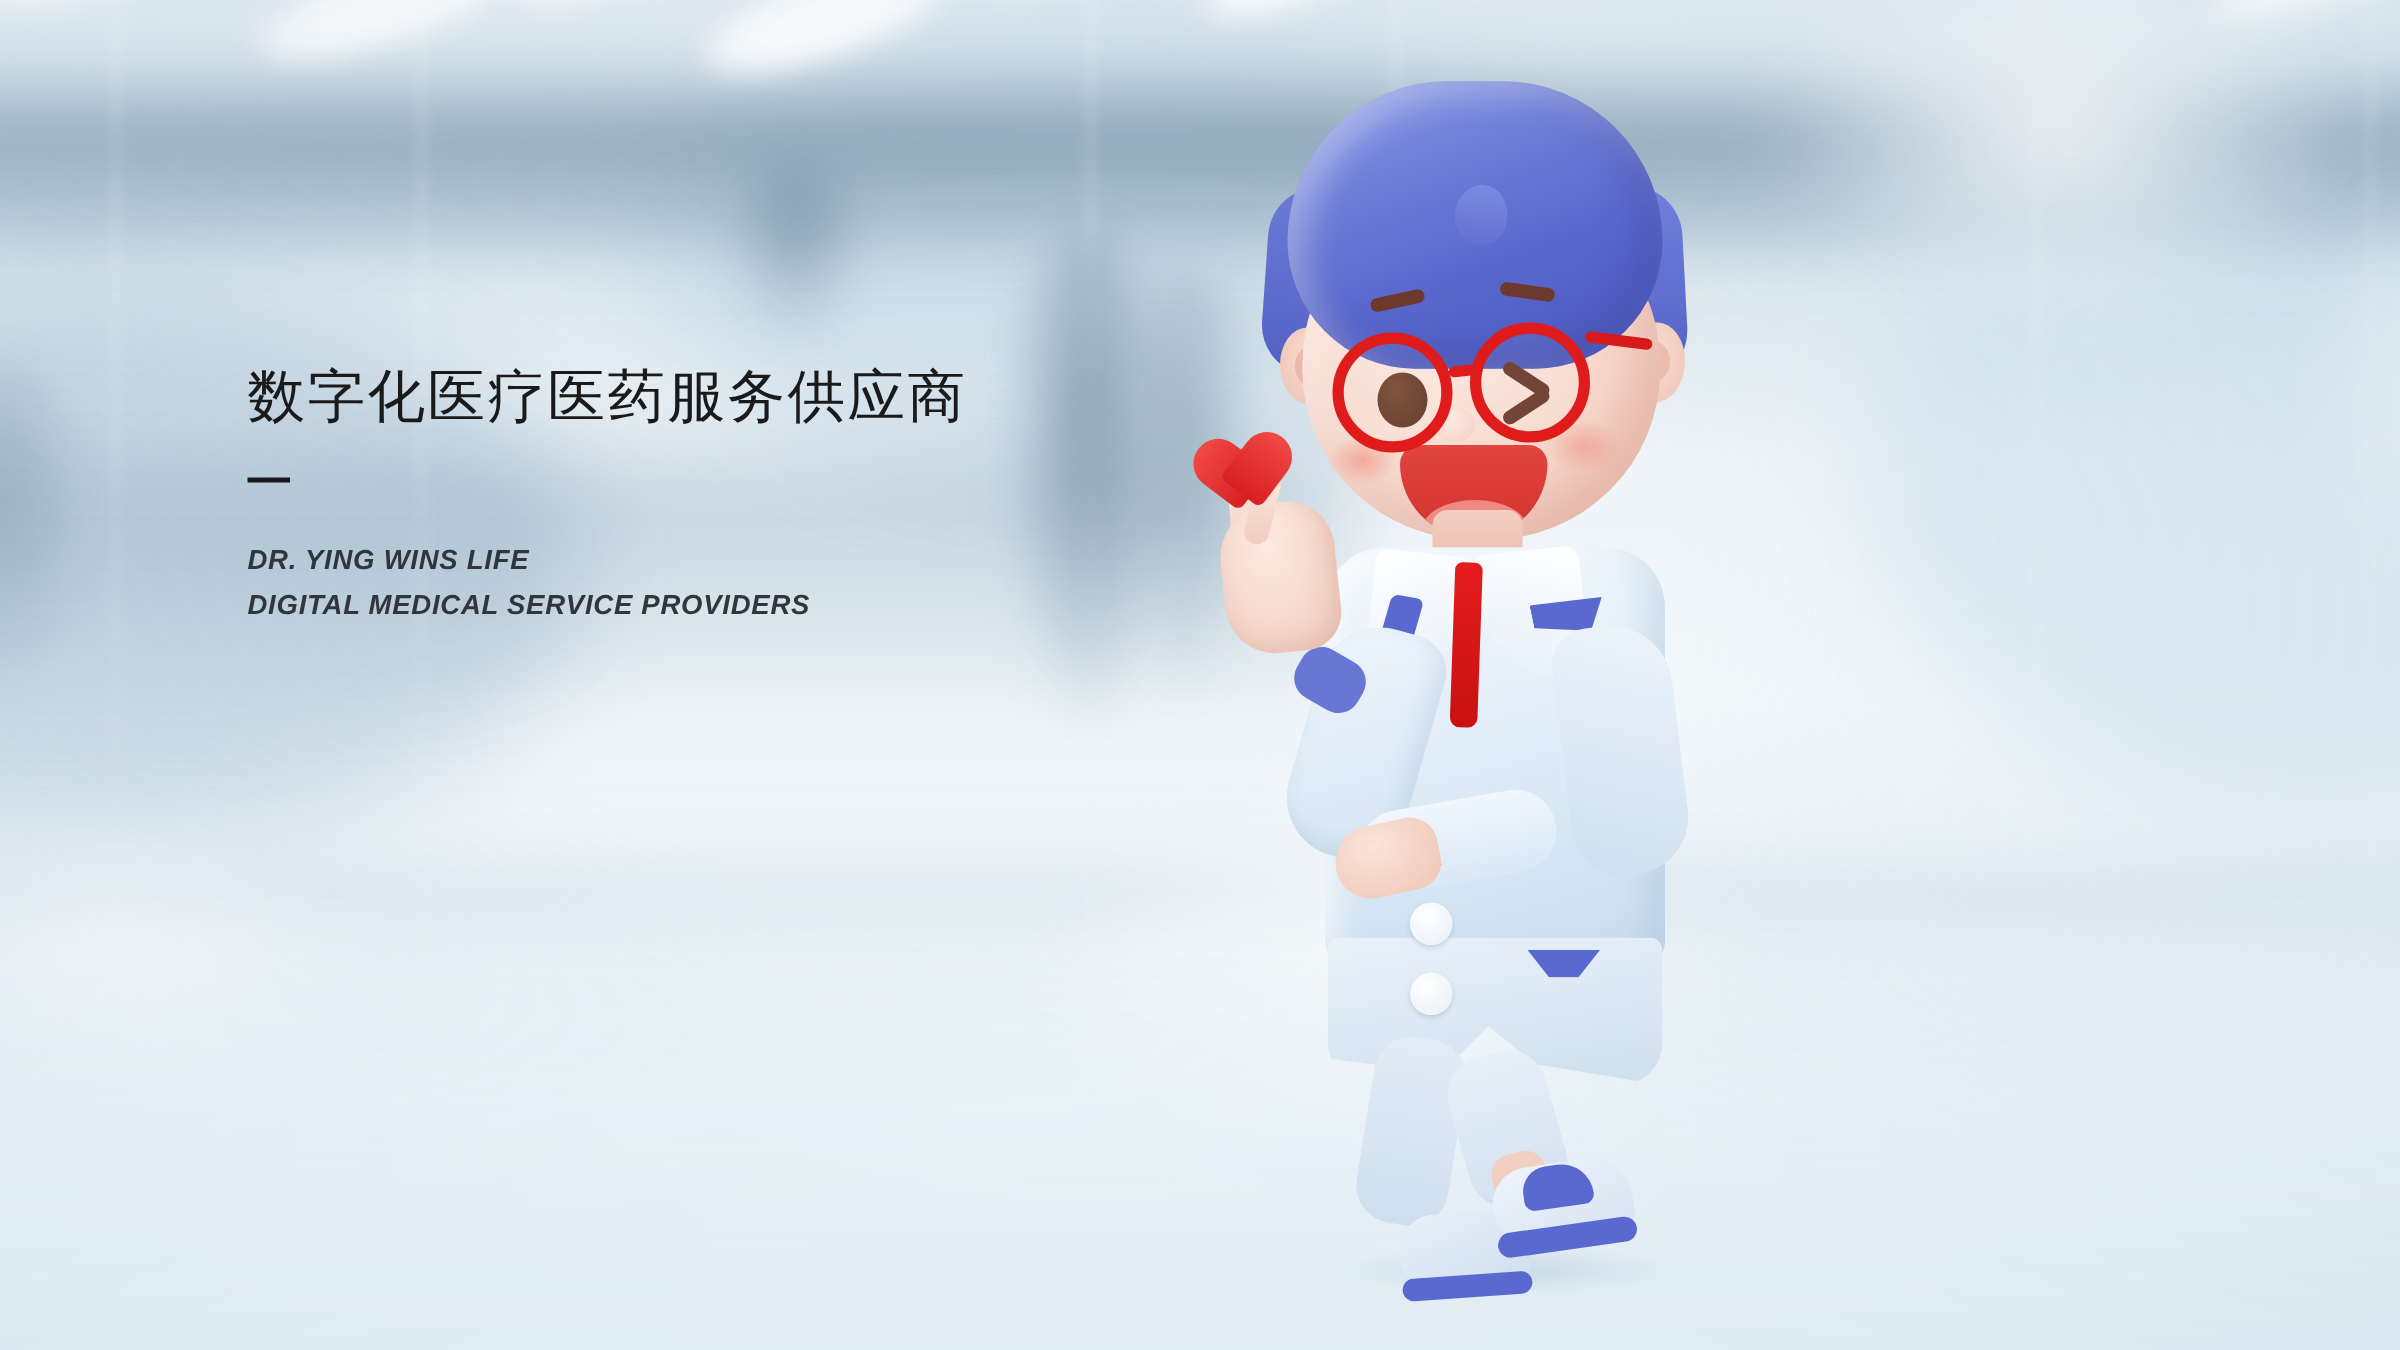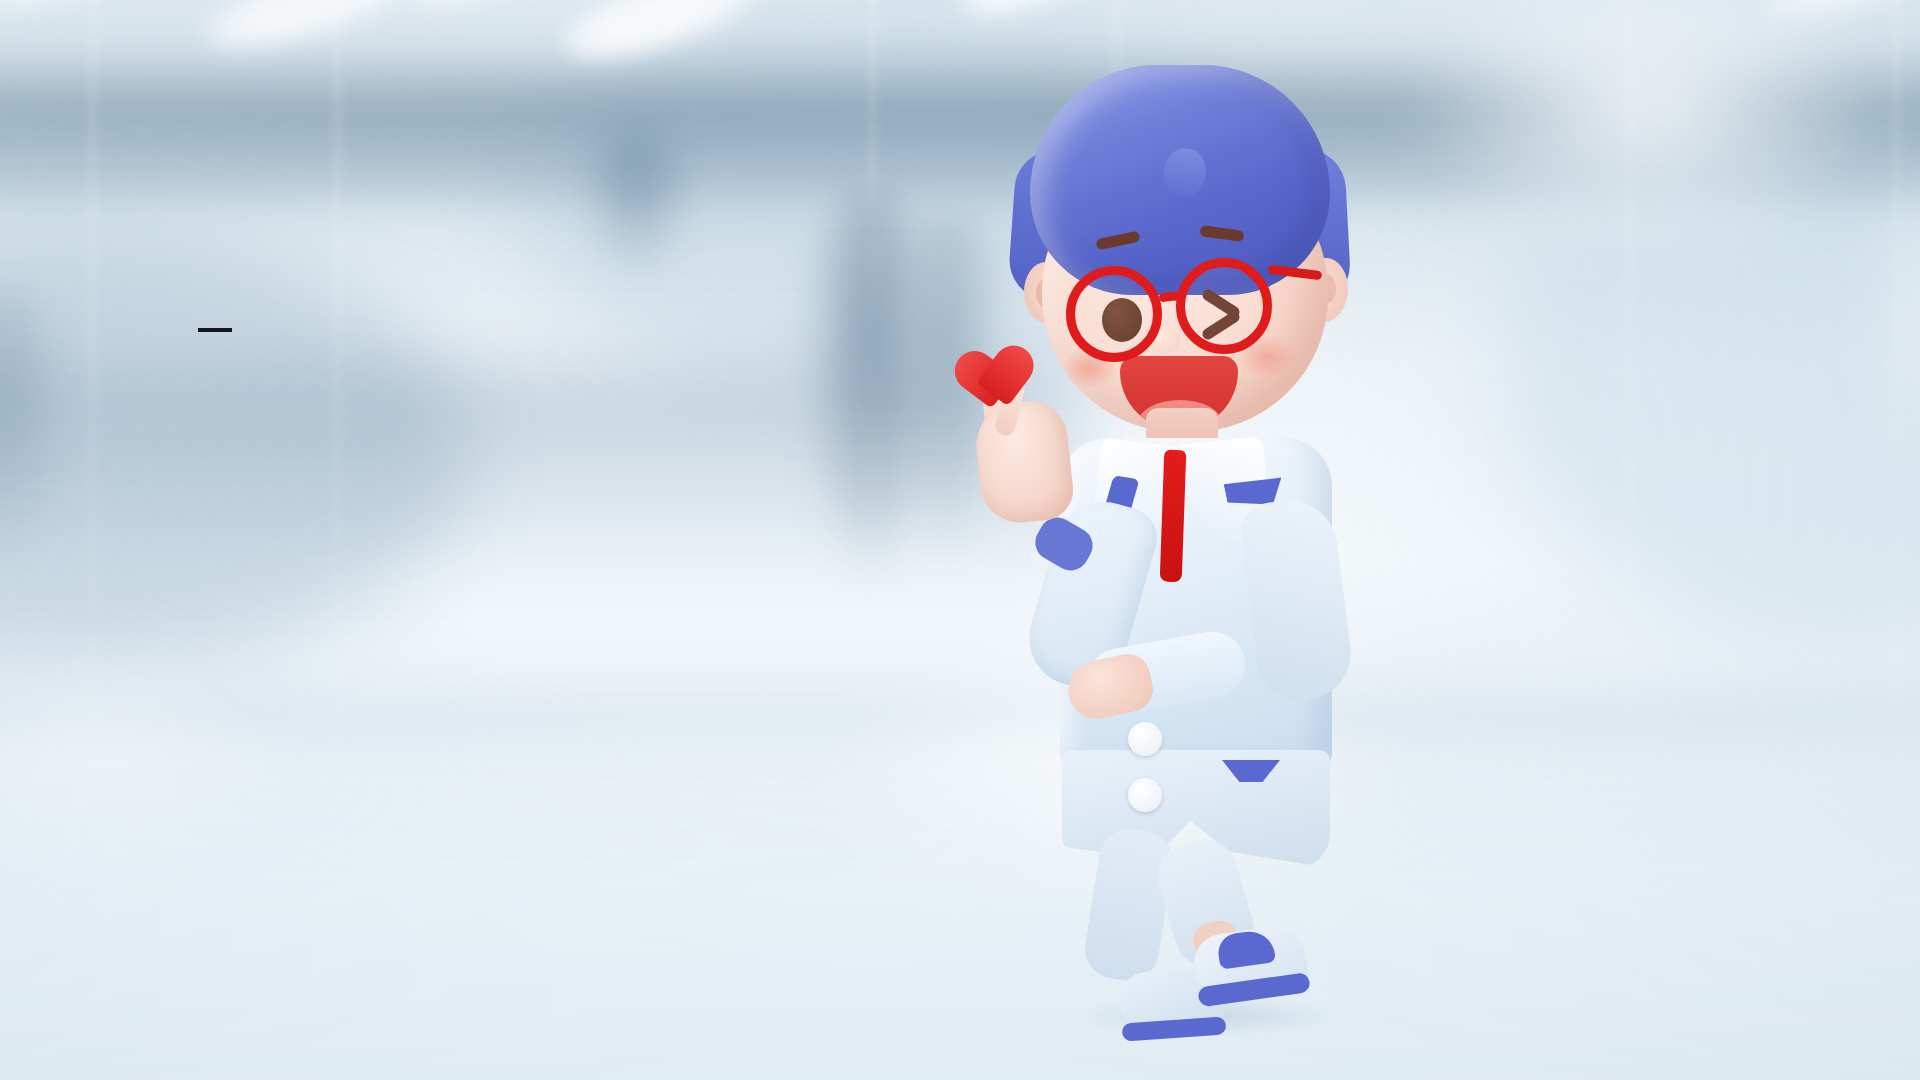--- a/index.html
+++ b/index.html
@@ -477,24 +477,29 @@
     <div class="darkfig" style="left:43%;top:22%;width:6%;height:32%;"></div>
     <div class="darkfig" style="left:47%;top:24%;width:5%;height:28%;opacity:.7;"></div>
     <div class="darkfig" style="left:4%;top:30%;width:6%;height:22%;opacity:.55;"></div>
     <div class="darkfig" style="left:33%;top:17%;width:5%;height:12%;opacity:.8;"></div>
 
     <div class="floor-reflect"></div>
     <div class="vignette"></div>
   </div>
 
   <div class="copy">
+    <div class="headline-cn">数字化医疗医药服务供应商</div>
 
 
     <div class="divider"></div>
 
+    <div class="sub-en">
+      <div>DR. YING WINS LIFE</div>
+      <div>DIGITAL MEDICAL SERVICE PROVIDERS</div>
+    </div>
   </div>
 
   <div class="character">
 
     <div class="ch-part char-shadow"></div>
 
     <div class="ch-part hair-left"></div>
     <div class="ch-part hair-right"></div>
 
     <div class="ch-part ear-l"></div>

